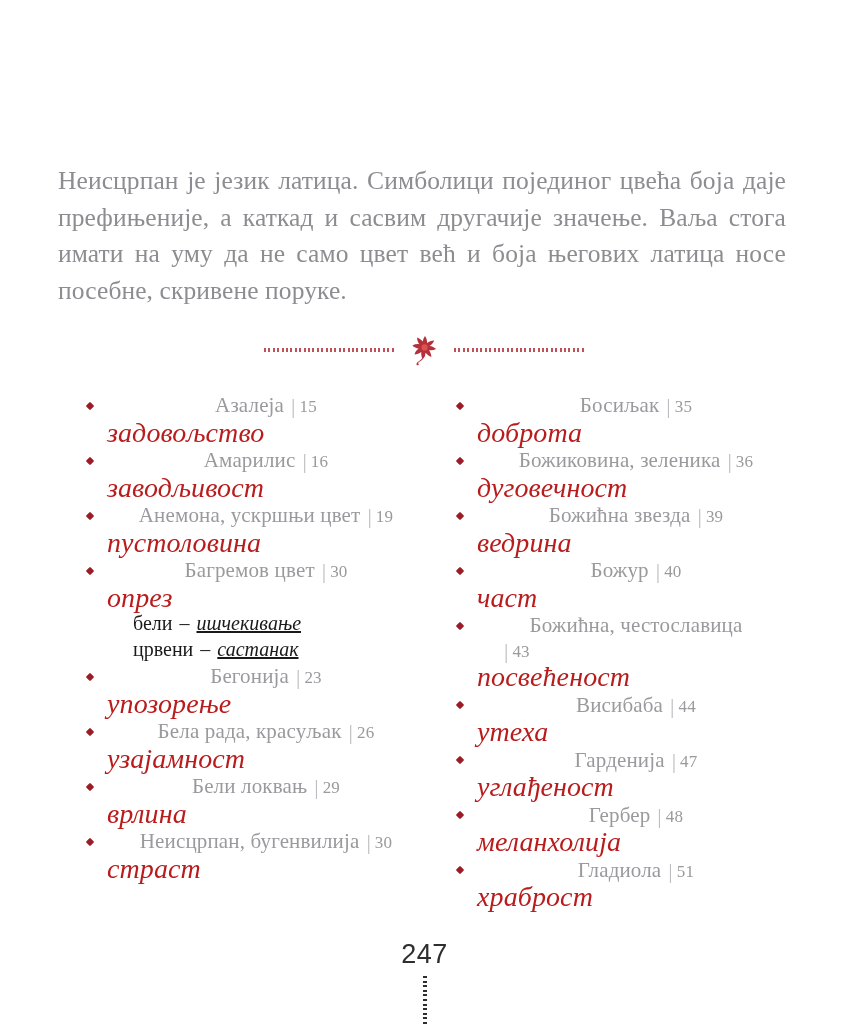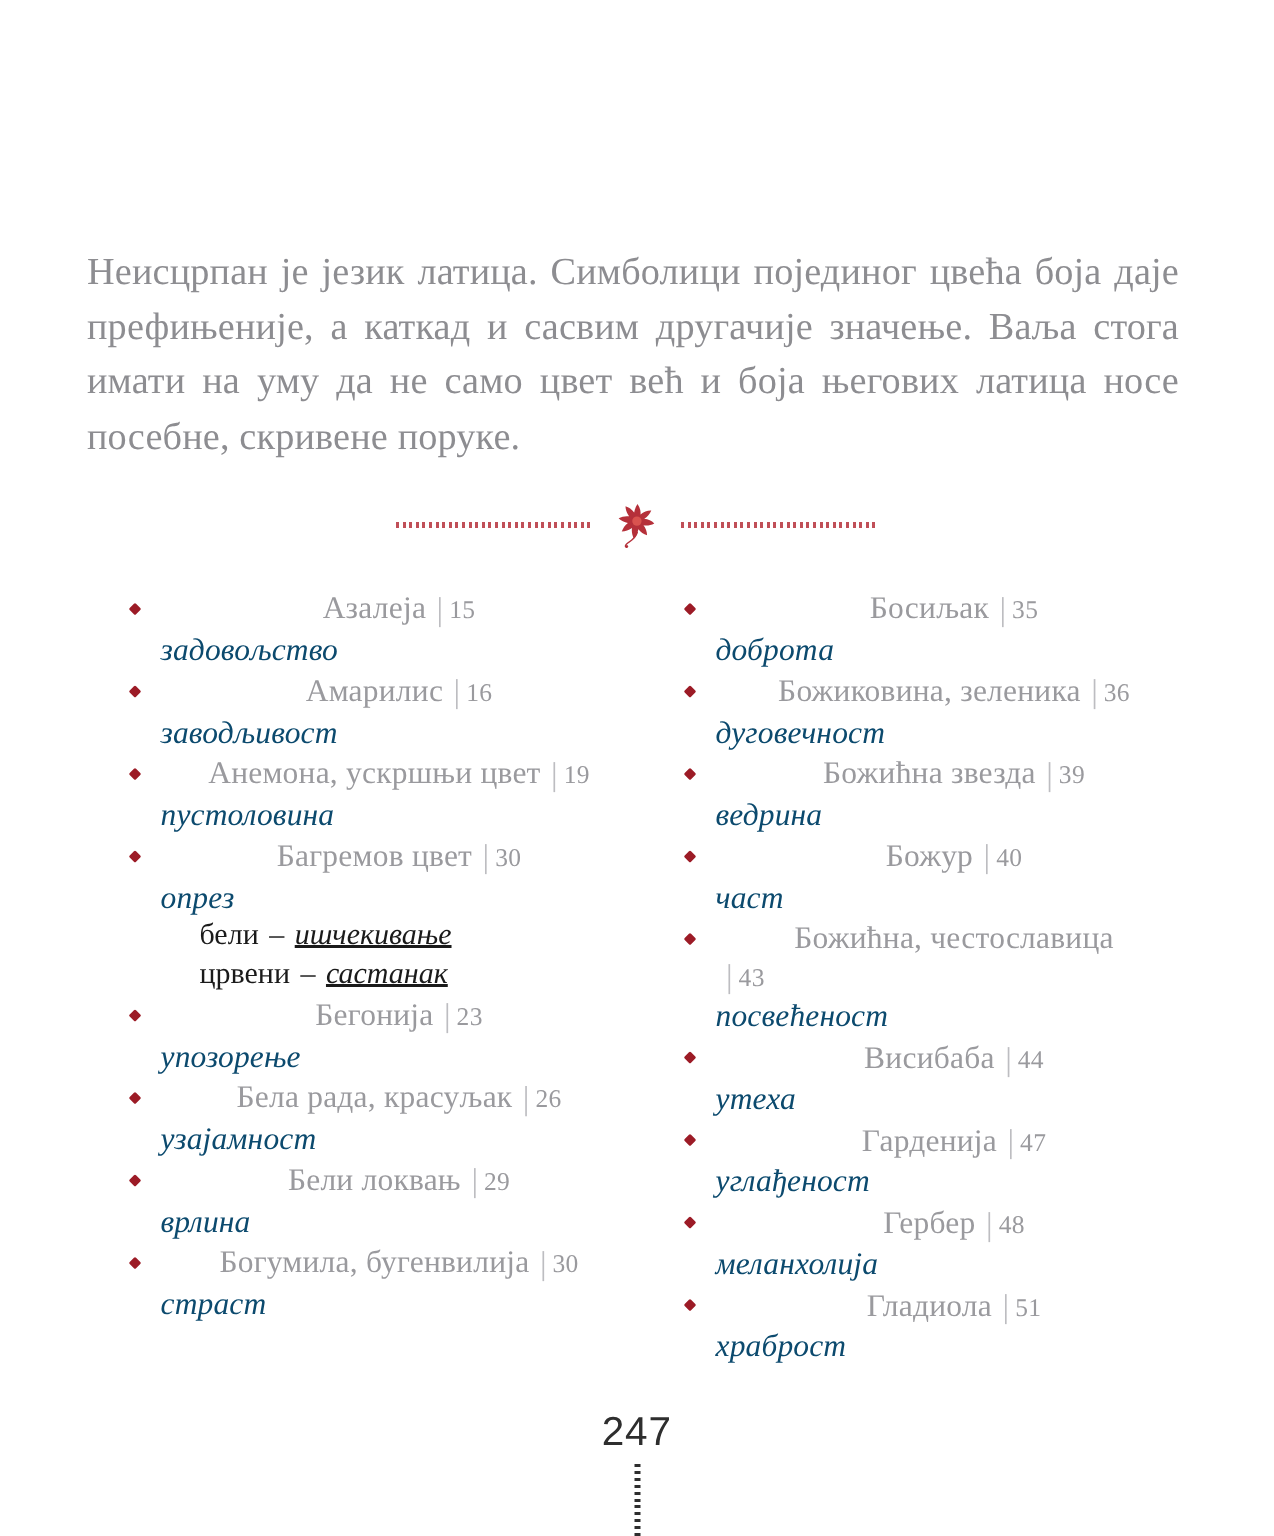--- a/index.html
+++ b/index.html
@@ -106,24 +106,24 @@
     font-size: 22px;
     position: relative;
     top: 1px;
   }
   .pageno {
     font-size: 17px;
     color: #9a9a9e;
     letter-spacing: 0.2px;
   }
   .meaning {
-    font-size: 21px;
+    font-size: 28px;
     line-height: 26px;
     font-style: italic;
-    color: #0c4a6e;
+    color: #b91c1c;
     letter-spacing: 0.1px;
     margin-top: -1px;
   }
   .sub-list {
     margin-top: -1px;
     padding-left: 26px;
   }
   .sub-item {
     font-size: 20px;
     line-height: 26px;
@@ -132,20 +132,21 @@
   .sub-color { font-style: normal; }
   .sub-dash  { font-style: normal; padding: 0 2px; }
   .sub-mean  { font-style: italic; text-decoration: underline; }
 
   
   .wrap-line {
     font-size: 21px;
     line-height: 26.5px;
     color: #9a9a9e;
     margin-top: -2px;
+    margin-left: 20px;
   }
 
   
   .footer {
     position: absolute;
     left: 0;
     top: 938px;
     width: 849px;
     text-align: center;
   }
@@ -253,21 +254,21 @@
       <span class="bullet"></span>
       <div class="name-line">
         <span class="name">Бели локвањ</span><span class="sep">|</span><span class="pageno">29</span>
       </div>
       <div class="meaning">врлина</div>
     </div>
 
     <div class="entry">
       <span class="bullet"></span>
       <div class="name-line">
-        <span class="name">Богумила, бугенвилија</span><span class="sep">|</span><span class="pageno">30</span>
+        <span class="name">Неисцрпан, бугенвилија</span><span class="sep">|</span><span class="pageno">30</span>
       </div>
       <div class="meaning">страст</div>
     </div>
 
   </div>
 
   <div class="column right">
 
     <div class="entry">
       <span class="bullet"></span>

